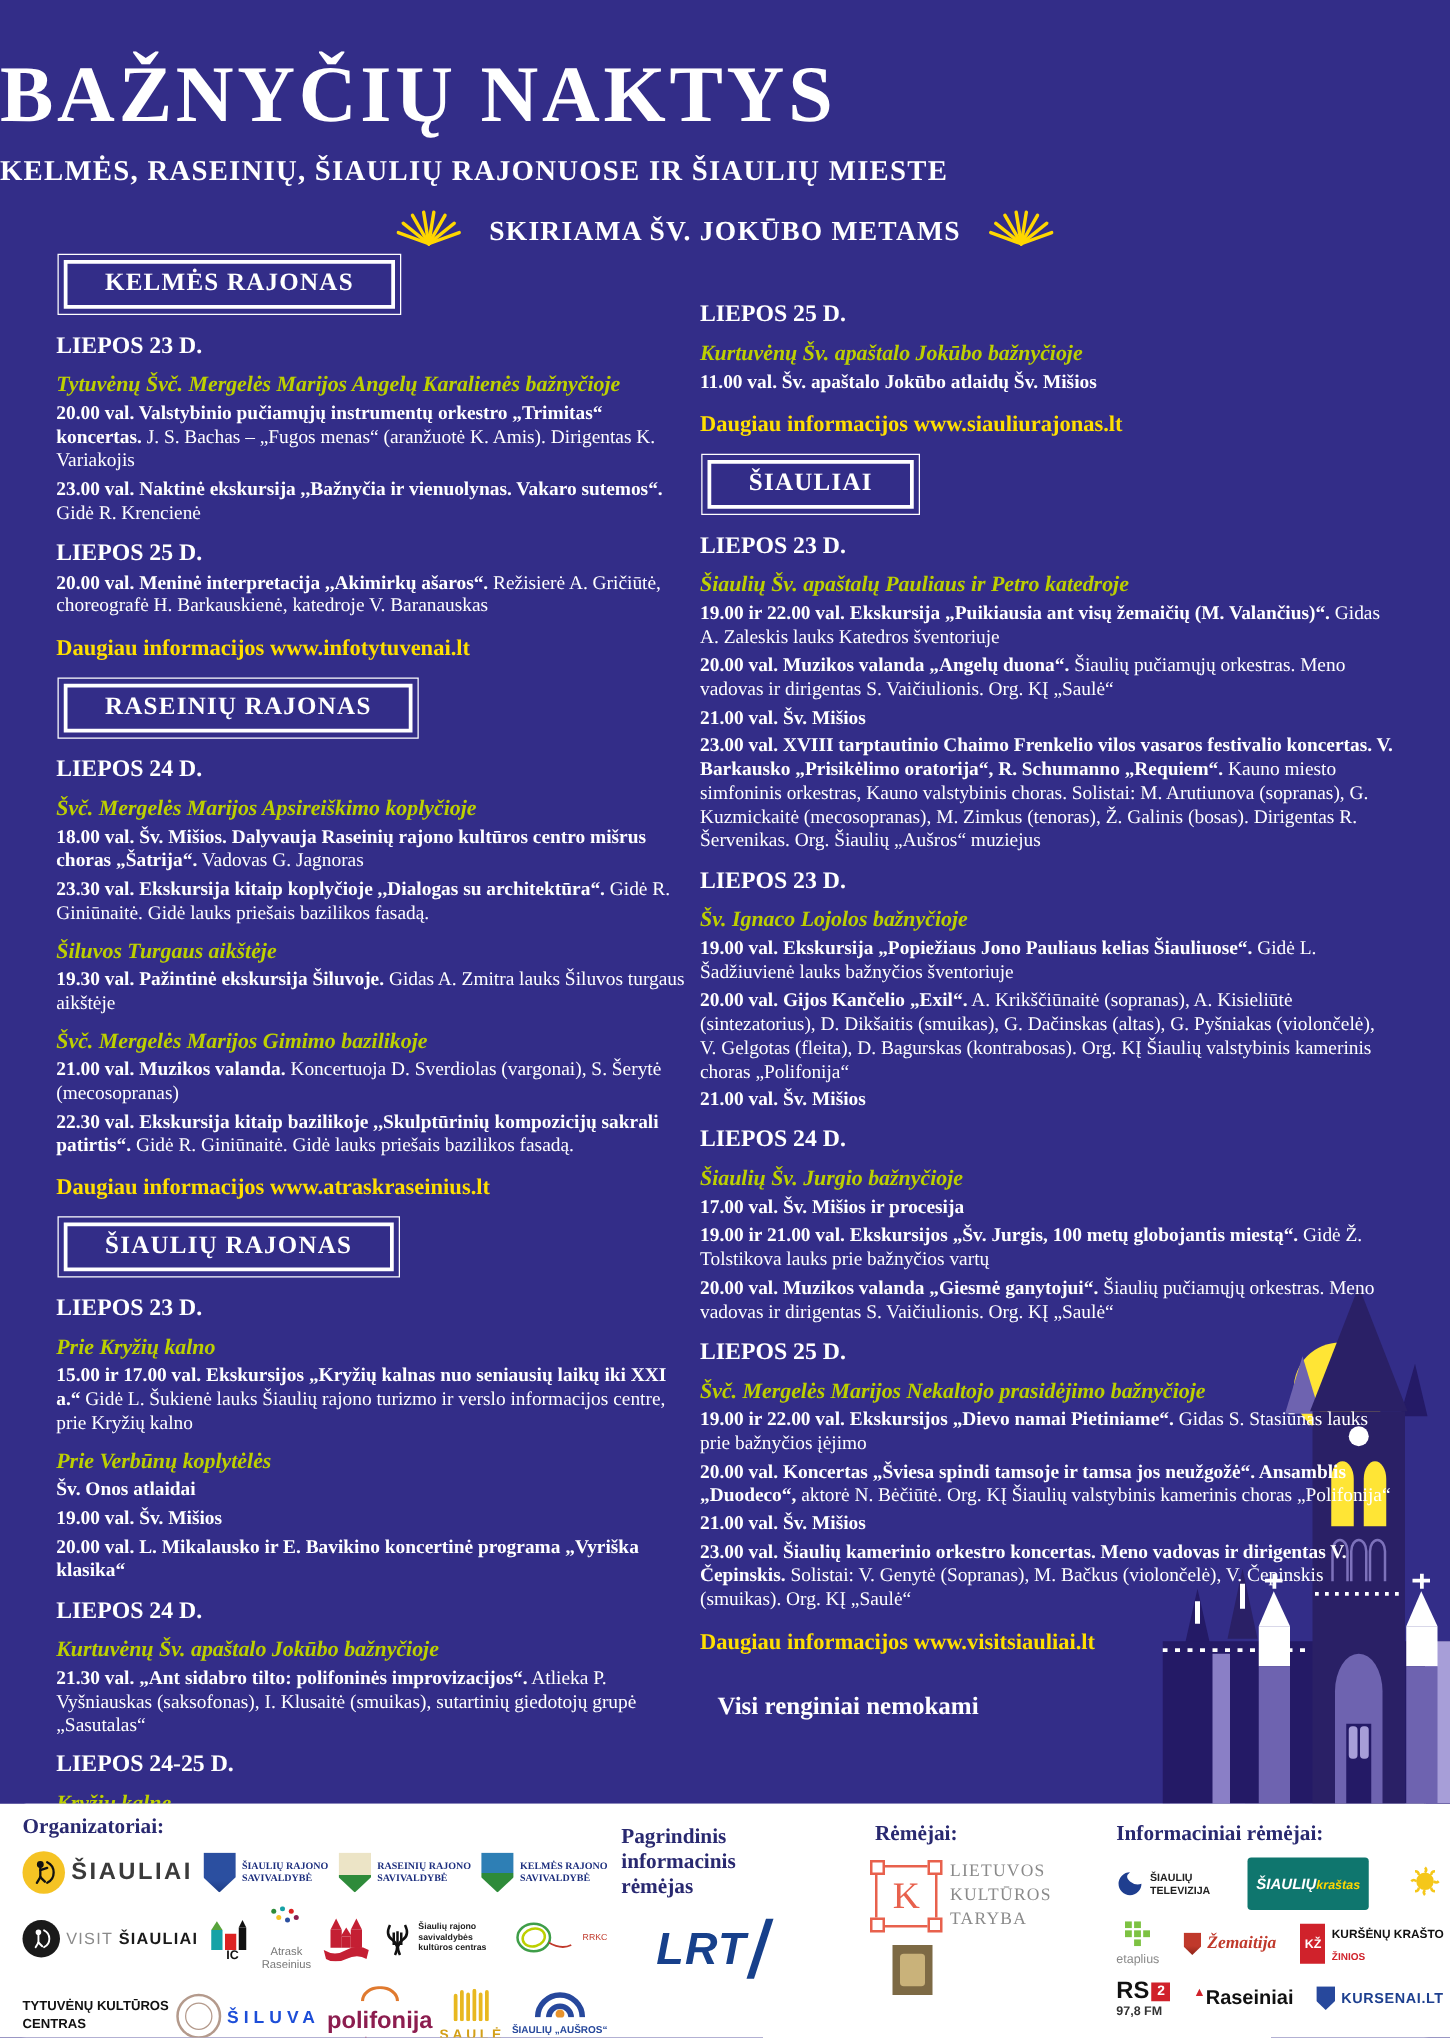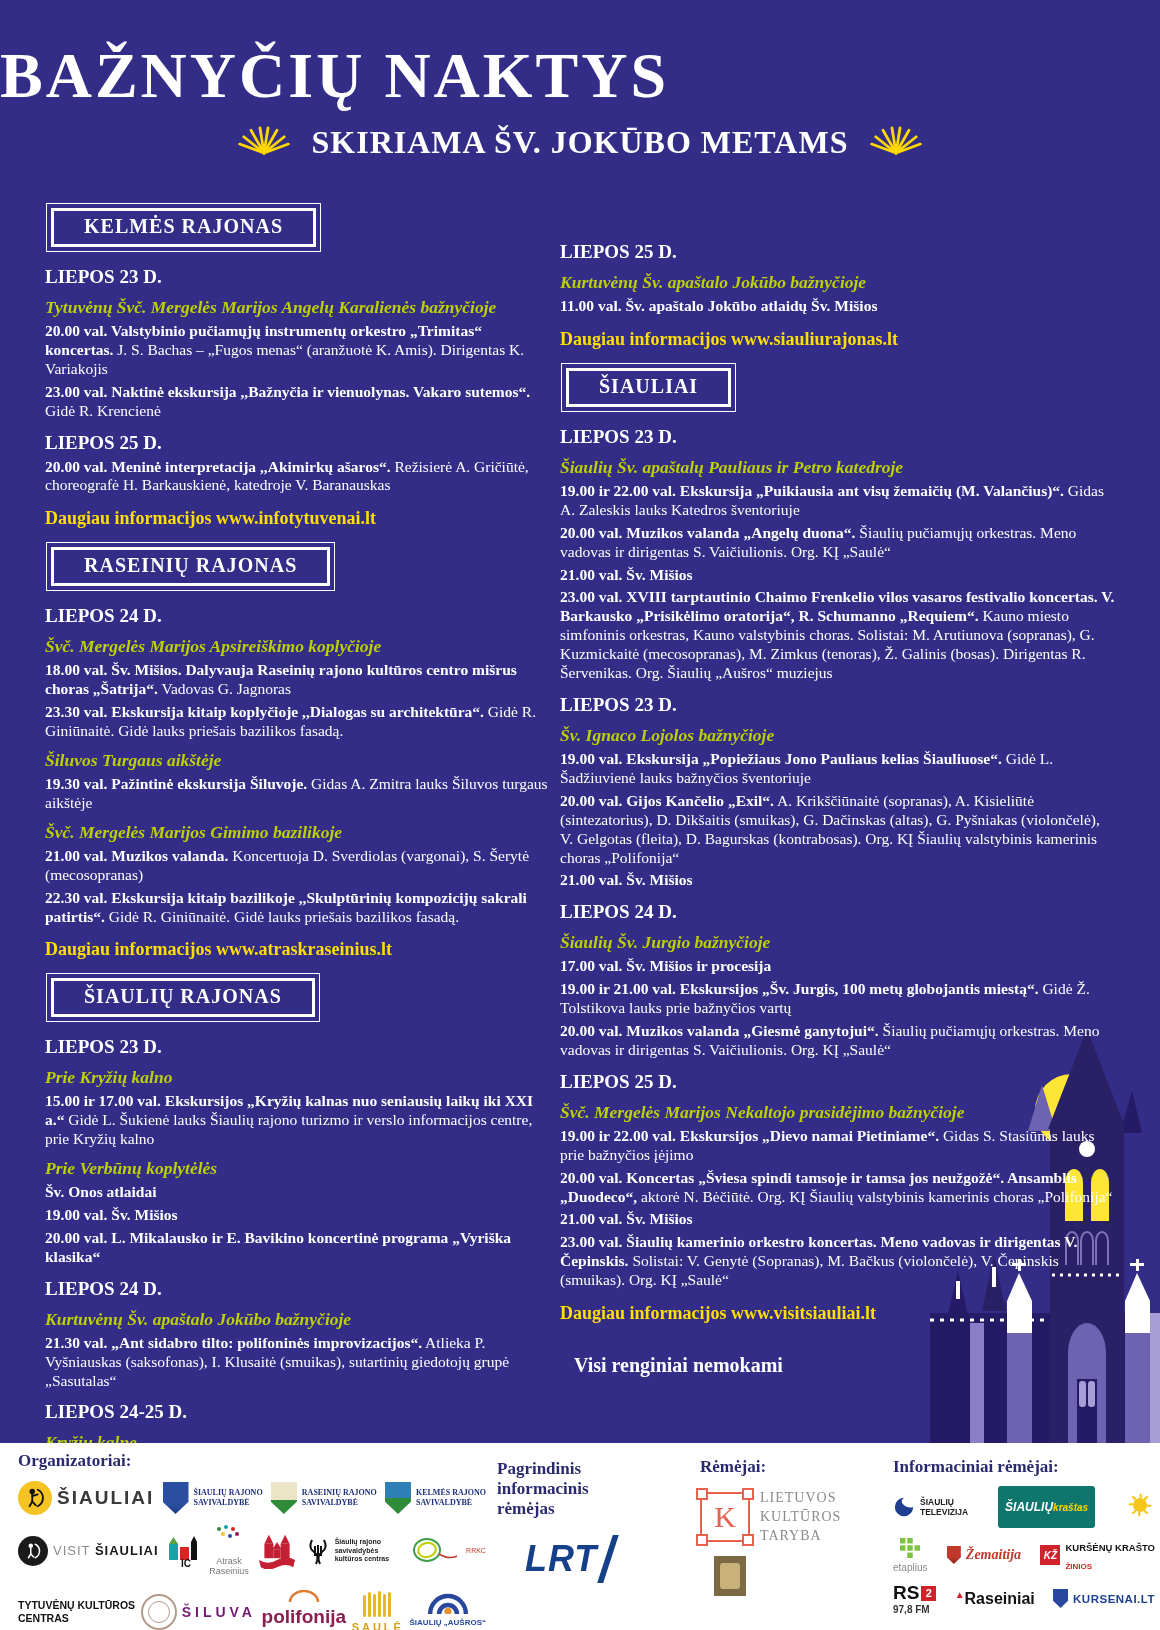--- a/index.html
+++ b/index.html
@@ -4,21 +4,21 @@
 <style>
   html,body{margin:0;padding:0;}
   body{width:1160px;height:1630px;position:relative;overflow:hidden;background:#fff;
        font-family:"Liberation Serif", serif;}
   .poster{position:absolute;left:0;top:0;width:1160px;height:1443px;background:#332d88;overflow:hidden;}
   
   .hdr{position:absolute;left:0;top:0;width:1160px;text-align:left;color:#fff;}
   .title{margin-top:44px;font-size:64px;font-weight:bold;letter-spacing:3px;line-height:1;}
   .subtitle{margin-top:16px;font-size:23px;font-weight:bold;letter-spacing:1px;}
   .dedrow{margin-top:12px;display:flex;justify-content:center;align-items:center;gap:22px;}
-  .dedication{font-size:32px;font-weight:bold;letter-spacing:1px;}
+  .dedication{font-size:22px;font-weight:bold;letter-spacing:1px;}
   
   .col{position:absolute;color:#fff;}
   .col-left{left:45px;top:196px;width:505px;}
   .col-right{left:560px;top:230px;width:556px;}
   .section-box{display:inline-block;border:3px solid #fff;box-shadow:0 0 0 4px #332d88,0 0 0 5px #fff;
       padding:4px 30px 6px;margin:12px 0 8px 6px;font-weight:bold;font-size:20px;letter-spacing:1px;}
   .date{font-weight:bold;font-size:19px;margin:11px 0 2px;}
   .venue{color:#bdd000;font-weight:bold;font-style:italic;font-size:17.5px;margin:9px 0 1px;}
   .ev{font-size:15.5px;line-height:1.22;margin:4px 0;}
   .ev .b{font-weight:bold;}
@@ -36,21 +36,21 @@
   .circle36{width:34px;height:34px;border-radius:50%;display:flex;align-items:center;justify-content:center;flex:none;}
   .siauliai-word{font-size:19px;font-weight:bold;letter-spacing:2px;color:#3a3a3a;}
   .shield{width:26px;height:32px;flex:none;clip-path:polygon(0 0,100% 0,100% 62%,50% 100%,0 62%);}
   .sh-label{font-size:8px;font-weight:bold;color:#1d2f7e;line-height:1.25;font-family:"Liberation Serif", serif;}
   .visit-word{font-size:13px;letter-spacing:1px;color:#8a8a8a;}
   .visit-word .dark{color:#1a1a1a;font-weight:bold;}
   .ic-box{width:34px;height:34px;position:relative;flex:none;}
   .tiny{font-size:9px;color:#777;line-height:1.1;}
   .kc-text{font-size:7px;font-weight:bold;color:#222;line-height:1.2;width:64px;}
   .tyt{font-size:10.5px;font-weight:bold;color:#111;line-height:1.3;}
-  .siluva-word{font-size:14px;letter-spacing:4px;color:#701a75;font-weight:bold;}
+  .siluva-word{font-size:14px;letter-spacing:4px;color:#1d4ed8;font-weight:bold;}
   .pol-word{font-size:19px;font-weight:bold;color:#8c1d4f;font-family:"Liberation Sans",sans-serif;}
   .pol-sub{font-size:8px;color:#8c1d4f;letter-spacing:2px;text-align:center;}
   .saule-word{font-size:11px;letter-spacing:3px;color:#d4a017;font-weight:bold;text-align:center;}
   .ausros-t{font-size:8px;font-weight:bold;color:#27489c;line-height:1.25;text-align:center;}
   .f-main{position:absolute;left:497px;top:16px;width:170px;}
   .lrt{display:flex;align-items:center;margin:16px 0 0 28px;}
   .lrt-word{font-size:36px;font-weight:bold;font-style:italic;color:#17408b;letter-spacing:1px;}
   .lrt-slash{width:6px;height:48px;background:#17408b;transform:skewX(-18deg);margin-left:8px;}
   .f-rem{position:absolute;left:700px;top:14px;width:170px;}
   .kframe{position:relative;width:46px;height:46px;border:2px solid #e8614d;flex:none;}
@@ -61,22 +61,22 @@
   .gold-logo{width:32px;height:40px;background:#7d6a45;margin:10px 0 0 14px;display:flex;align-items:center;justify-content:center;}
   .gold-inner{width:20px;height:26px;background:#c9b27a;border-radius:3px;}
   .f-info{position:absolute;left:893px;top:14px;width:262px;}
   .irow{display:flex;align-items:center;margin-top:9px;justify-content:space-between;}
   .tv-t{font-size:8.5px;font-weight:bold;color:#222;line-height:1.2;}
   .krastas{background:#0f766e;border-radius:3px;color:#fff;font-weight:bold;font-style:italic;
       font-size:12px;padding:14px 7px;white-space:nowrap;}
   .krastas .y{color:#ffd700;font-size:10px;}
   .eta-word{font-size:10px;color:#8a8a8a;}
   .zem-word{font-size:14px;font-weight:bold;font-style:italic;color:#c0392b;font-family:"Liberation Serif",serif;}
-  .kk-red{width:20px;height:20px;background:#d0222b;color:#fff;font-weight:bold;font-size:10px;
-      display:flex;align-items:center;justify-content:center;flex:none;font-style:italic;}
+  .kk-red{width:20px;height:32px;background:#d0222b;color:#fff;font-weight:bold;font-size:10px;
+      display:flex;align-items:center;justify-content:center;flex:none;}
   .kk-t1{font-size:9.5px;font-weight:bold;color:#111;line-height:1.1;}
   .kk-t2{font-size:8px;font-weight:bold;color:#d0222b;text-align:right;}
   .rs-row{display:flex;align-items:center;gap:2px;font-weight:bold;color:#111;font-size:19px;}
   .rs-box{width:15px;height:15px;background:#d0222b;color:#fff;font-size:11px;display:flex;
       align-items:center;justify-content:center;}
   .rs-fm{font-size:10px;color:#333;font-weight:bold;}
   .ras-word{font-size:16px;font-weight:bold;color:#111;}
   .ras-word .fl{color:#d0222b;font-size:10px;vertical-align:super;}
   .kur-shield{width:15px;height:19px;background:#27489c;flex:none;clip-path:polygon(0 0,100% 0,100% 62%,50% 100%,0 62%);}
   .kur-word{font-size:11.5px;font-weight:bold;color:#1d3f8f;letter-spacing:0.5px;}
@@ -121,20 +121,21 @@
       <line x1="122" y1="252" x2="192" y2="252" stroke="#fff" stroke-width="3" stroke-dasharray="3 5"></line>
       <path d="M138,420 V330 a19,30 0 0 1 38,0 V420 z" fill="#6e63b0"></path>
       <rect x="147" y="356" width="20" height="64" fill="#241a66"></rect>
       <rect x="149" y="358" width="7" height="26" rx="3" fill="#a79ed8"></rect>
       <rect x="158" y="358" width="7" height="26" rx="3" fill="#a79ed8"></rect>
     </svg>
   </div>
 
   <div class="hdr">
     <div class="title">BAŽNYČIŲ NAKTYS</div>
+    <div class="subtitle">KELMĖS, RASEINIŲ, ŠIAULIŲ RAJONUOSE IR ŠIAULIŲ MIESTE</div>
     <div class="dedrow">
       <span>
         <svg viewBox="-4 4 64 40" width="52" height="40">
             <g stroke="#ffd700" stroke-width="3.4" stroke-linecap="round">
           <line x1="28" y1="40" x2="58" y2="29"></line>
               <line x1="28" y1="40" x2="53" y2="20"></line>
           <line x1="28" y1="40" x2="44" y2="12"></line>
               <line x1="28" y1="40" x2="33" y2="9"></line>
           <line x1="28" y1="40" x2="23" y2="9"></line>
               <line x1="28" y1="40" x2="12" y2="12"></line>

